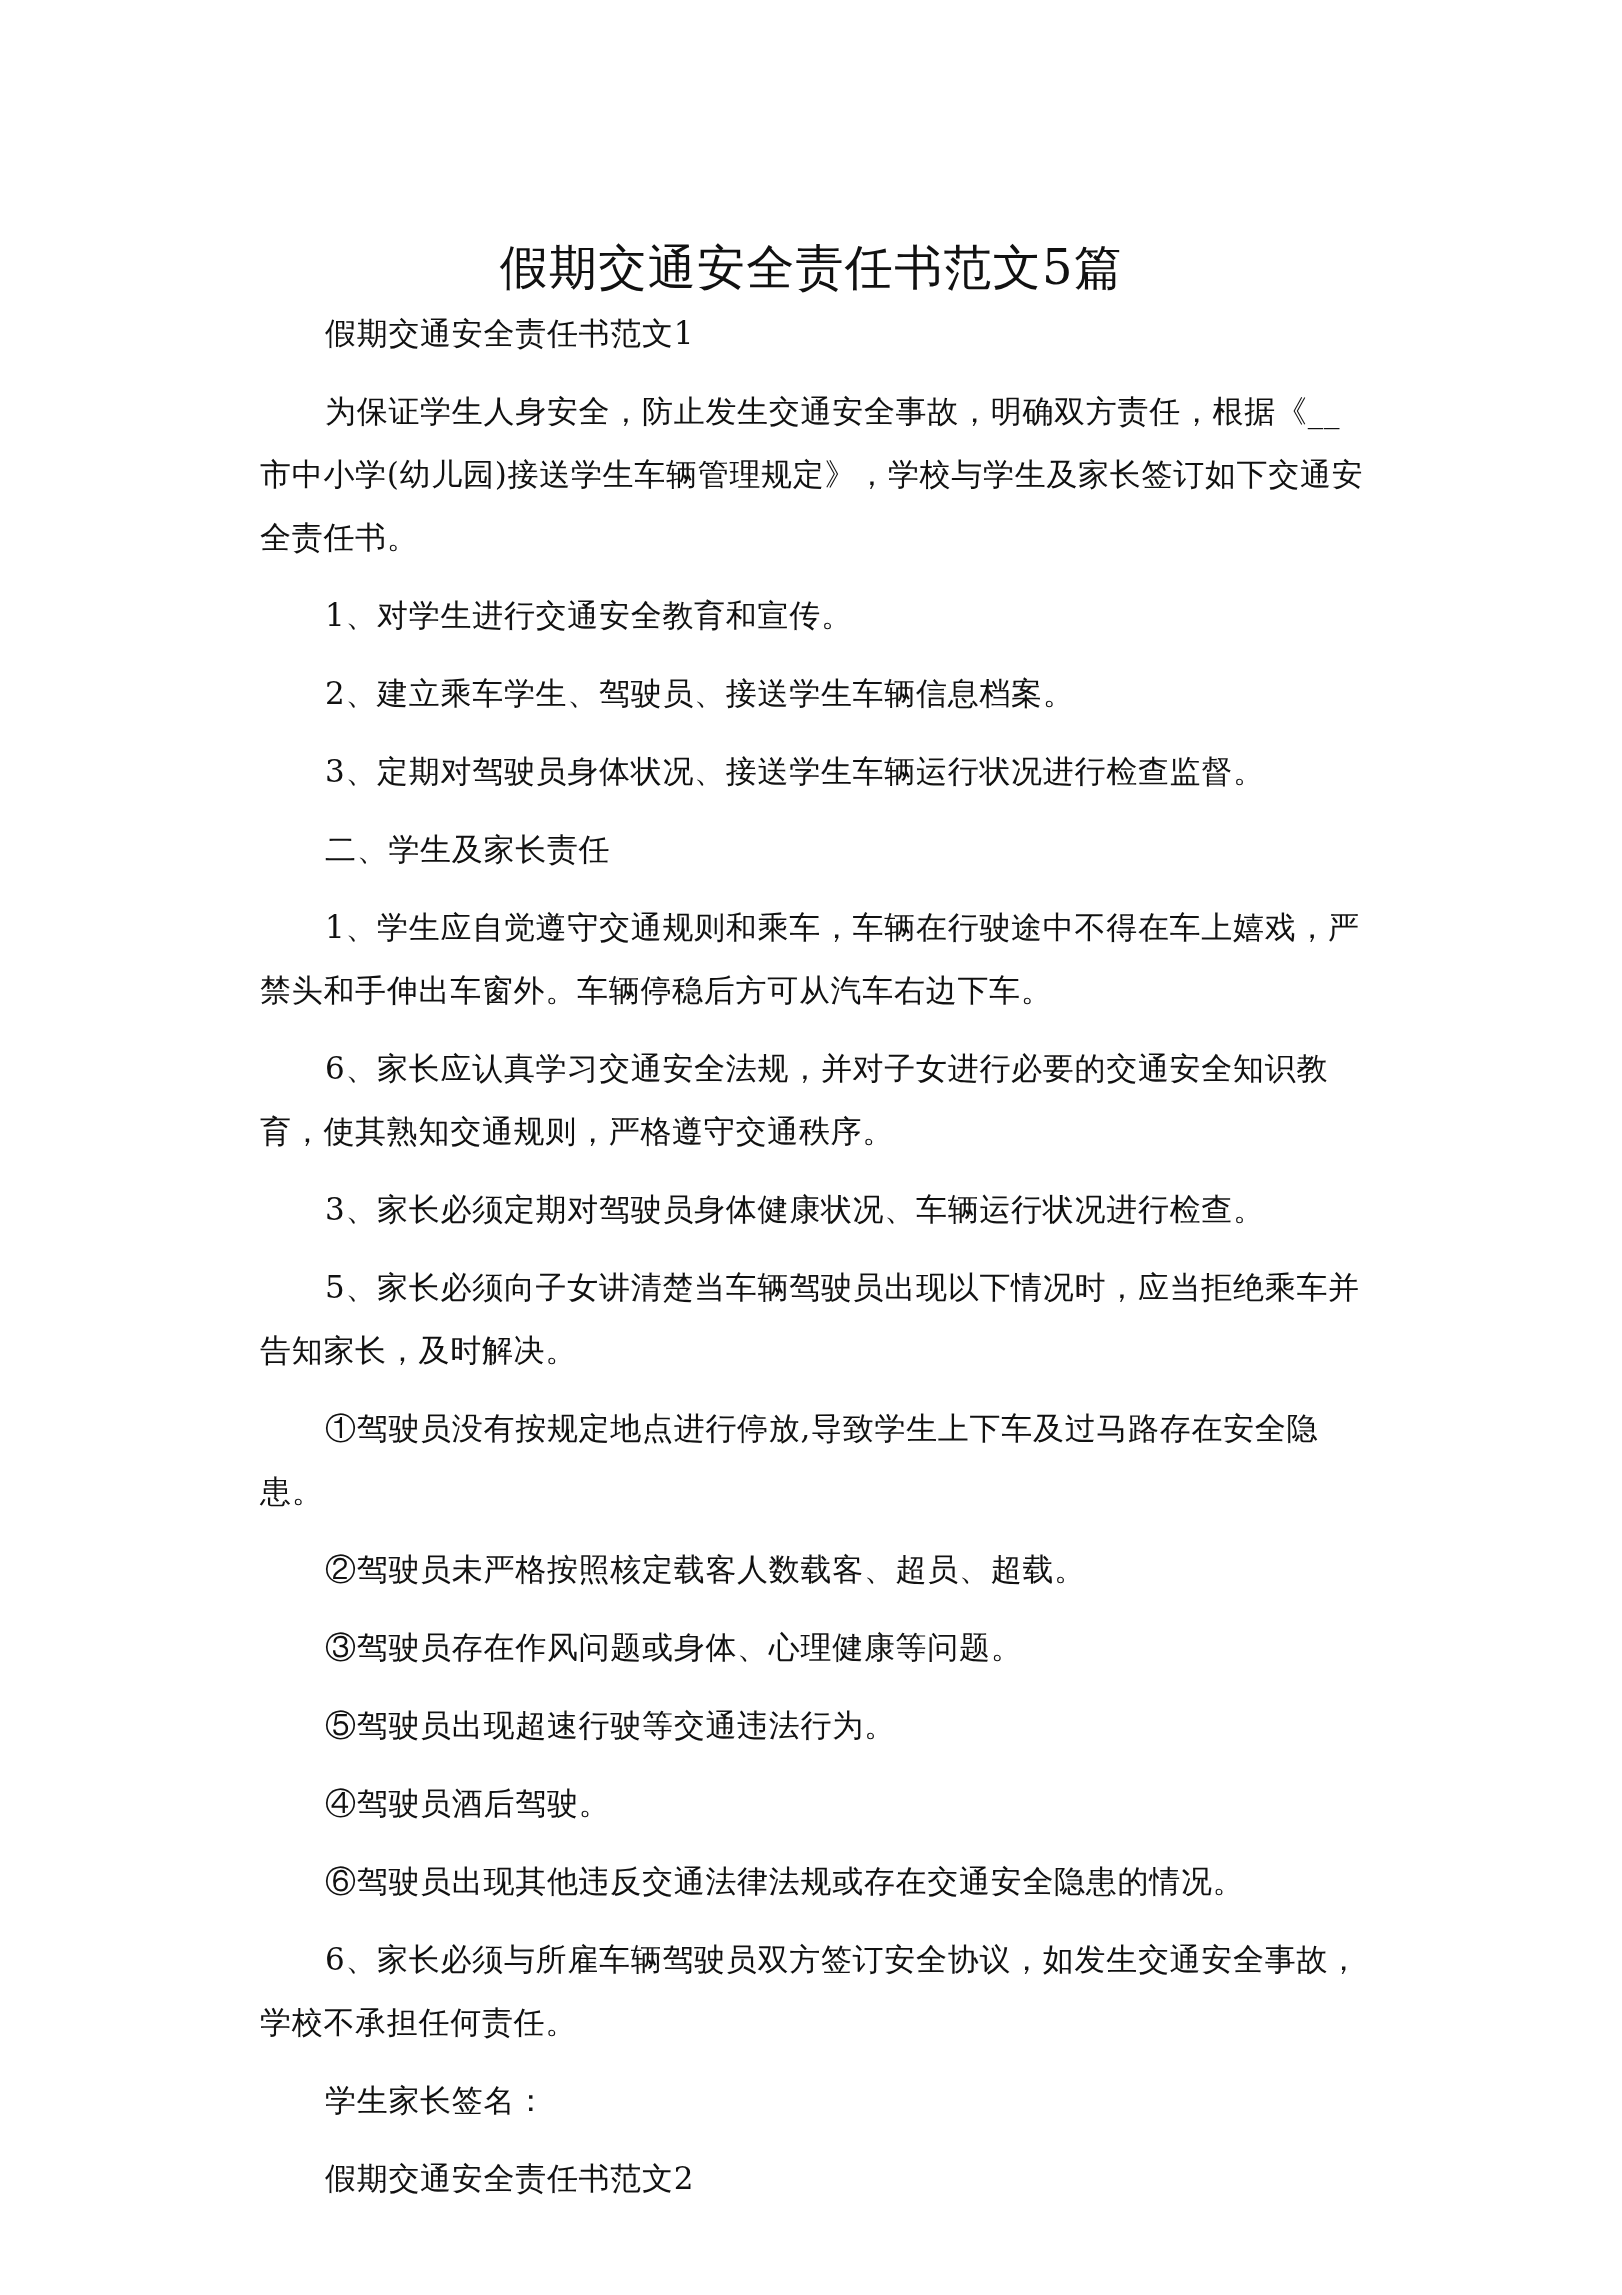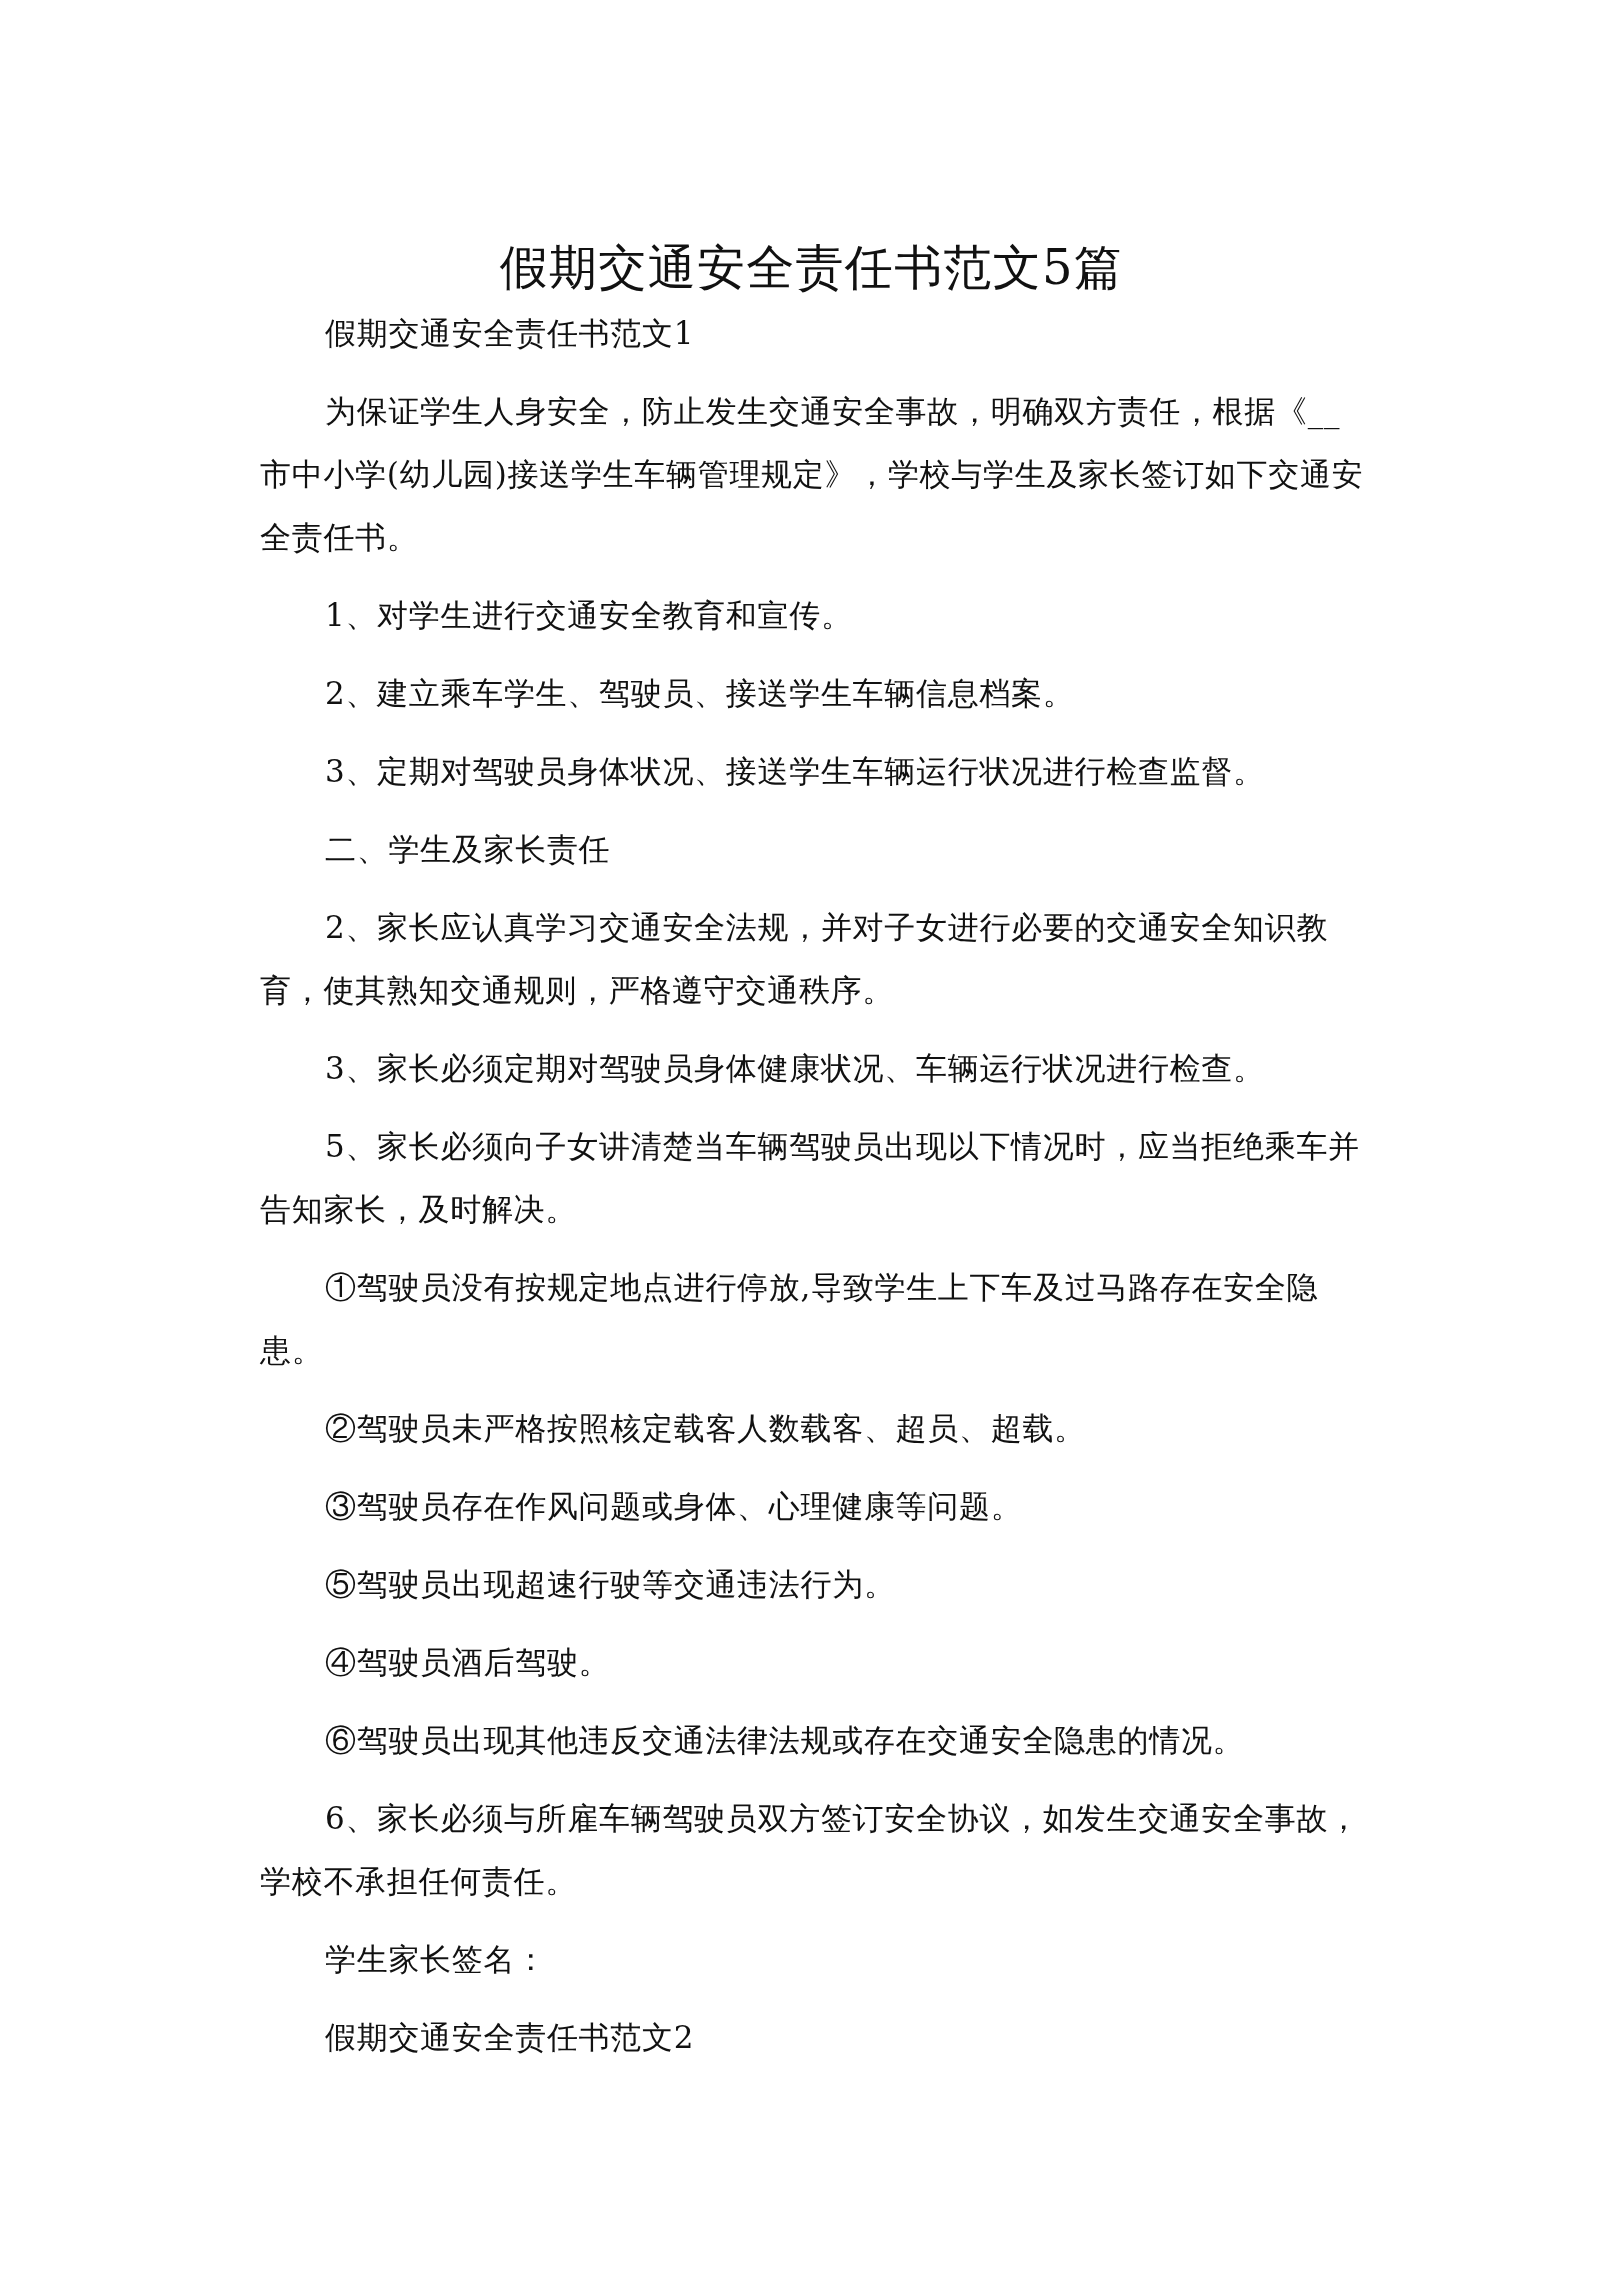--- a/index.html
+++ b/index.html
@@ -16,21 +16,22 @@
 
 <div class="page">
   <h1 class="title">假期交通安全责任书范文5篇</h1>
   <div class="body">
     <p class="p">假期交通安全责任书范文1</p>
     <p class="p">为保证学生人身安全，防止发生交通安全事故，明确双方责任，根据《__市中小学(幼儿园)接送学生车辆管理规定》，学校与学生及家长签订如下交通安全责任书。</p>
     <p class="p">1、对学生进行交通安全教育和宣传。</p>
     <p class="p">2、建立乘车学生、驾驶员、接送学生车辆信息档案。</p>
     <p class="p">3、定期对驾驶员身体状况、接送学生车辆运行状况进行检查监督。</p>
     <p class="p">二、学生及家长责任</p>
-    <p class="p">2、家长应认真学习交通安全法规，并对子女进行必要的交通安全知识教育，使其熟知交通规则，严格遵守交通秩序。</p>
+    <p class="p">1、学生应自觉遵守交通规则和乘车，车辆在行驶途中不得在车上嬉戏，严禁头和手伸出车窗外。车辆停稳后方可从汽车右边下车。</p>
+    <p class="p">6、家长应认真学习交通安全法规，并对子女进行必要的交通安全知识教育，使其熟知交通规则，严格遵守交通秩序。</p>
     <p class="p">3、家长必须定期对驾驶员身体健康状况、车辆运行状况进行检查。</p>
     <p class="p">5、家长必须向子女讲清楚当车辆驾驶员出现以下情况时，应当拒绝乘车并告知家长，及时解决。</p>
     <p class="p">①驾驶员没有按规定地点进行停放,导致学生上下车及过马路存在安全隐患。</p>
     <p class="p">②驾驶员未严格按照核定载客人数载客、超员、超载。</p>
     <p class="p">③驾驶员存在作风问题或身体、心理健康等问题。</p>
     <p class="p">⑤驾驶员出现超速行驶等交通违法行为。</p>
     <p class="p">④驾驶员酒后驾驶。</p>
     <p class="p">⑥驾驶员出现其他违反交通法律法规或存在交通安全隐患的情况。</p>
     <p class="p">6、家长必须与所雇车辆驾驶员双方签订安全协议，如发生交通安全事故，学校不承担任何责任。</p>
     <p class="p">学生家长签名：</p>

